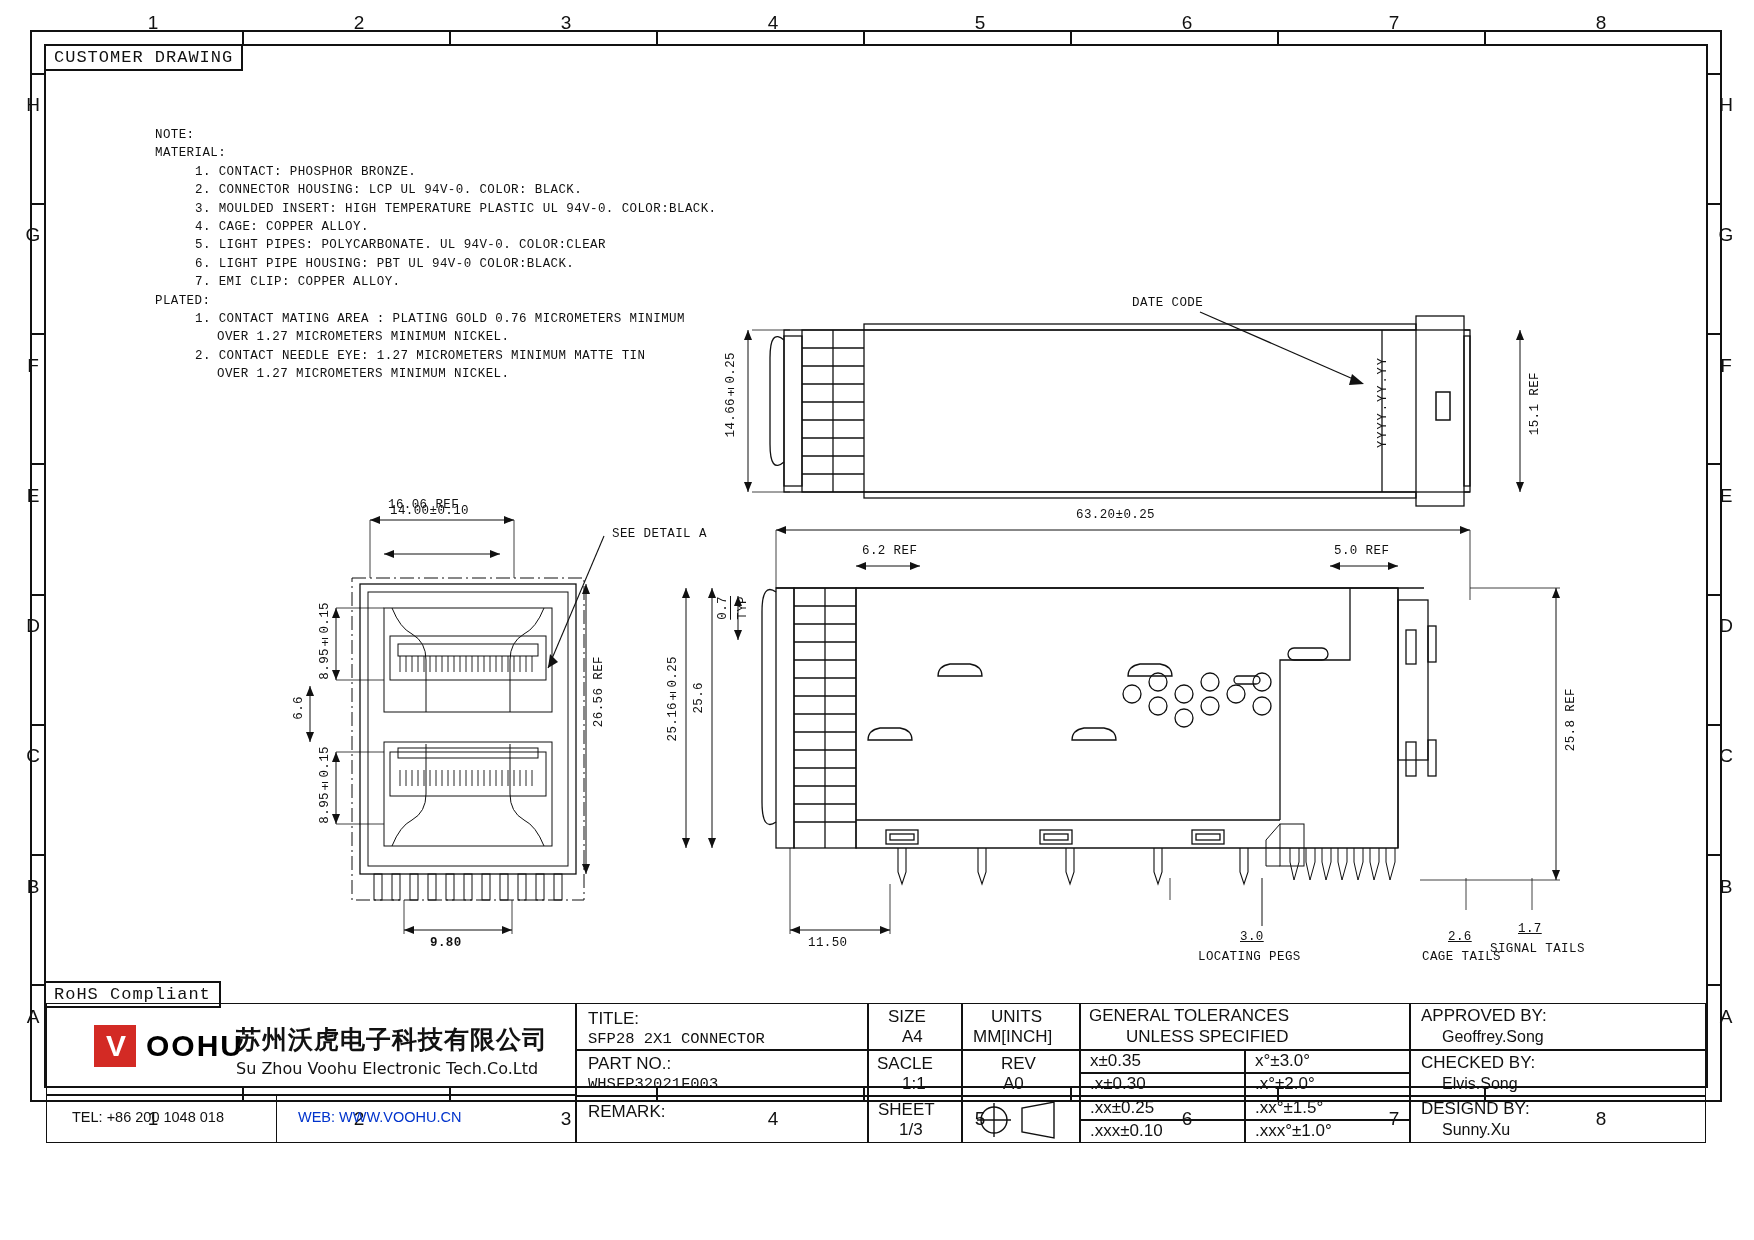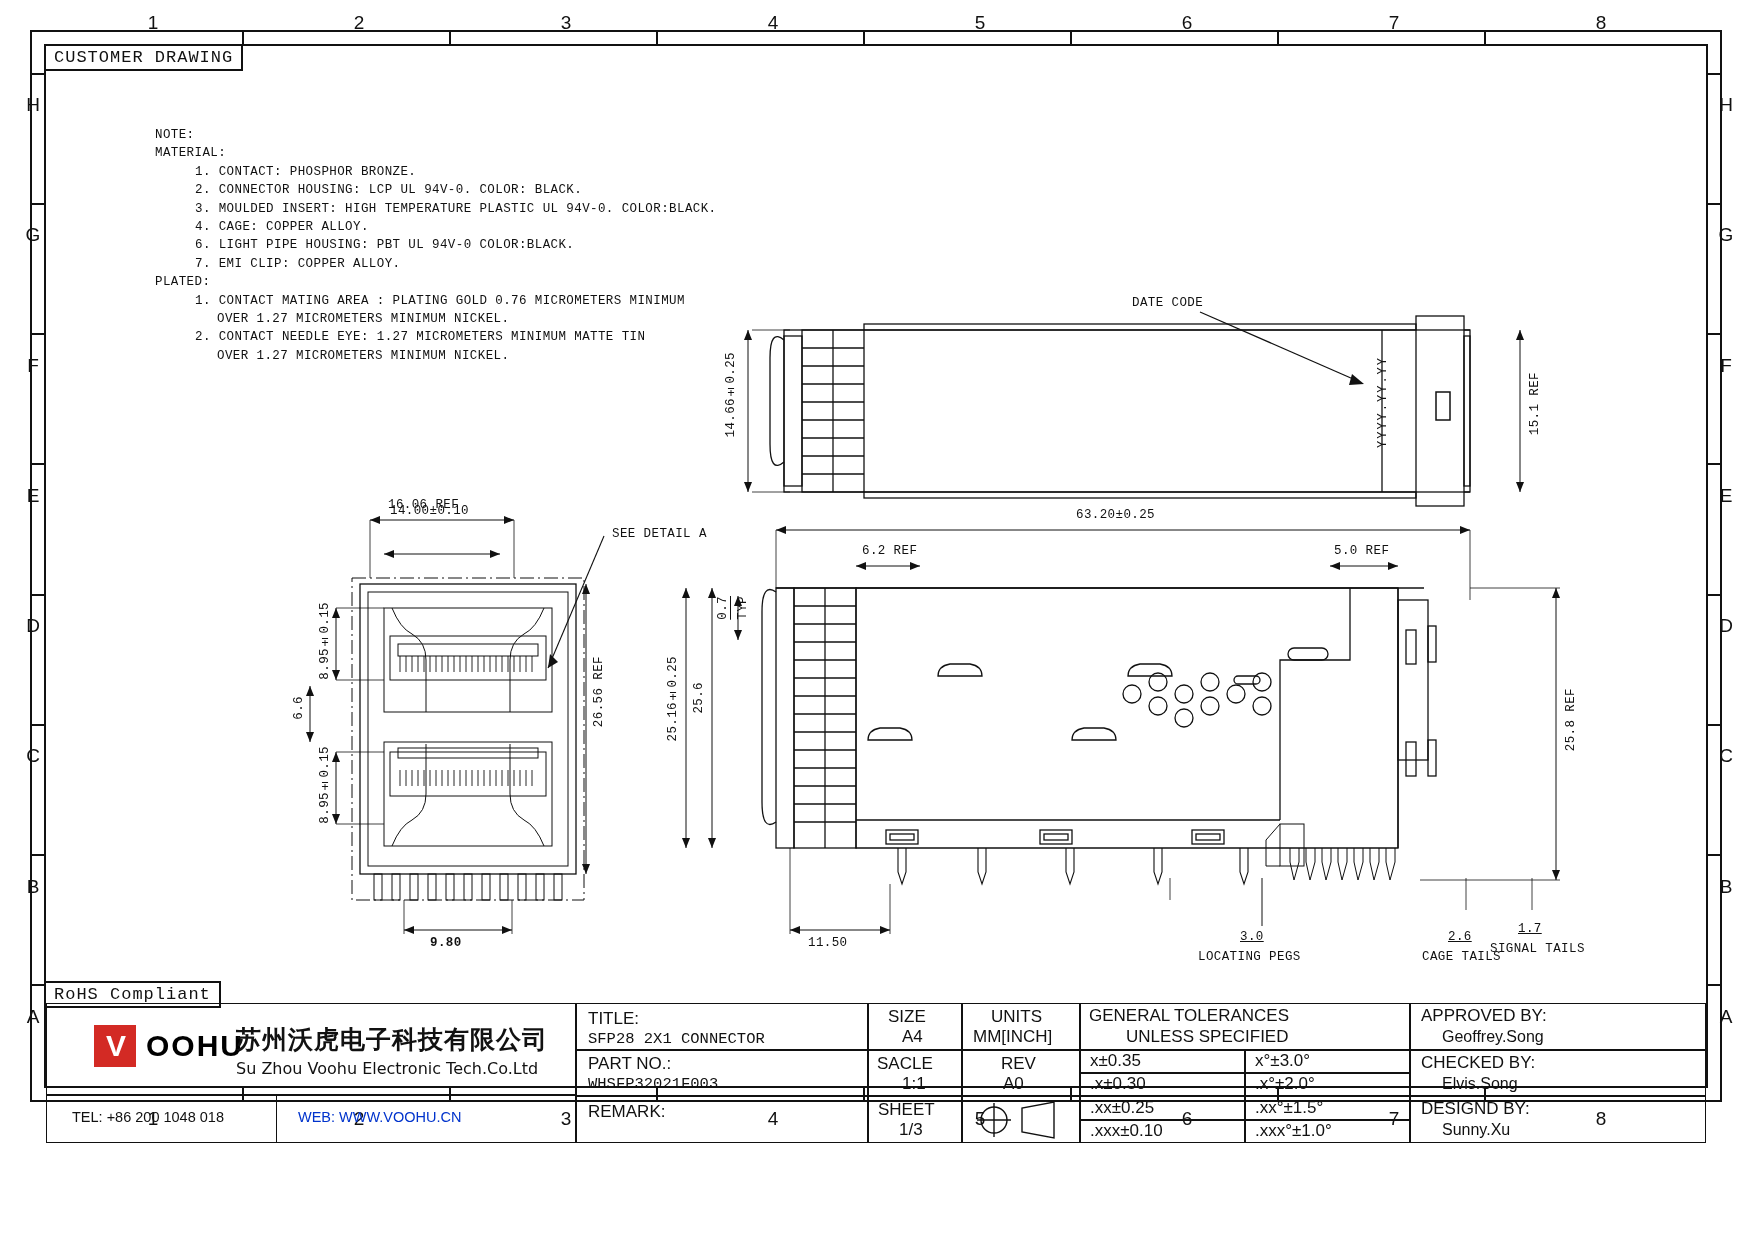--- a/index.html
+++ b/index.html
@@ -127,20 +127,21 @@
   <div class="tagbox mono" style="left:44px;top:44px;">CUSTOMER DRAWING</div>
   <div class="tagbox mono" style="left:44px;top:981px;">RoHS Compliant</div>
 
   <div class="notes mono">
     <div>NOTE:</div>
     <div>MATERIAL:</div>
     <div class="ind1">1. CONTACT: PHOSPHOR BRONZE.</div>
     <div class="ind1">2. CONNECTOR HOUSING: LCP UL 94V-0. COLOR: BLACK.</div>
     <div class="ind1">3. MOULDED INSERT: HIGH TEMPERATURE PLASTIC UL 94V-0. COLOR:BLACK.</div>
     <div class="ind1">4. CAGE: COPPER ALLOY.</div>
+    <div class="ind1">5. LIGHT PIPES: POLYCARBONATE. UL 94V-0. COLOR:CLEAR</div>
     <div class="ind1">6. LIGHT PIPE HOUSING: PBT UL 94V-0 COLOR:BLACK.</div>
     <div class="ind1">7. EMI CLIP: COPPER ALLOY.</div>
     <div>PLATED:</div>
     <div class="ind1">1. CONTACT MATING AREA : PLATING GOLD 0.76 MICROMETERS MINIMUM</div>
     <div class="ind2">OVER 1.27 MICROMETERS MINIMUM NICKEL.</div>
     <div class="ind1">2. CONTACT NEEDLE EYE: 1.27 MICROMETERS MINIMUM MATTE TIN</div>
     <div class="ind2">OVER 1.27 MICROMETERS MINIMUM NICKEL.</div>
   </div>
 
   <svg width="1754" height="1240">

